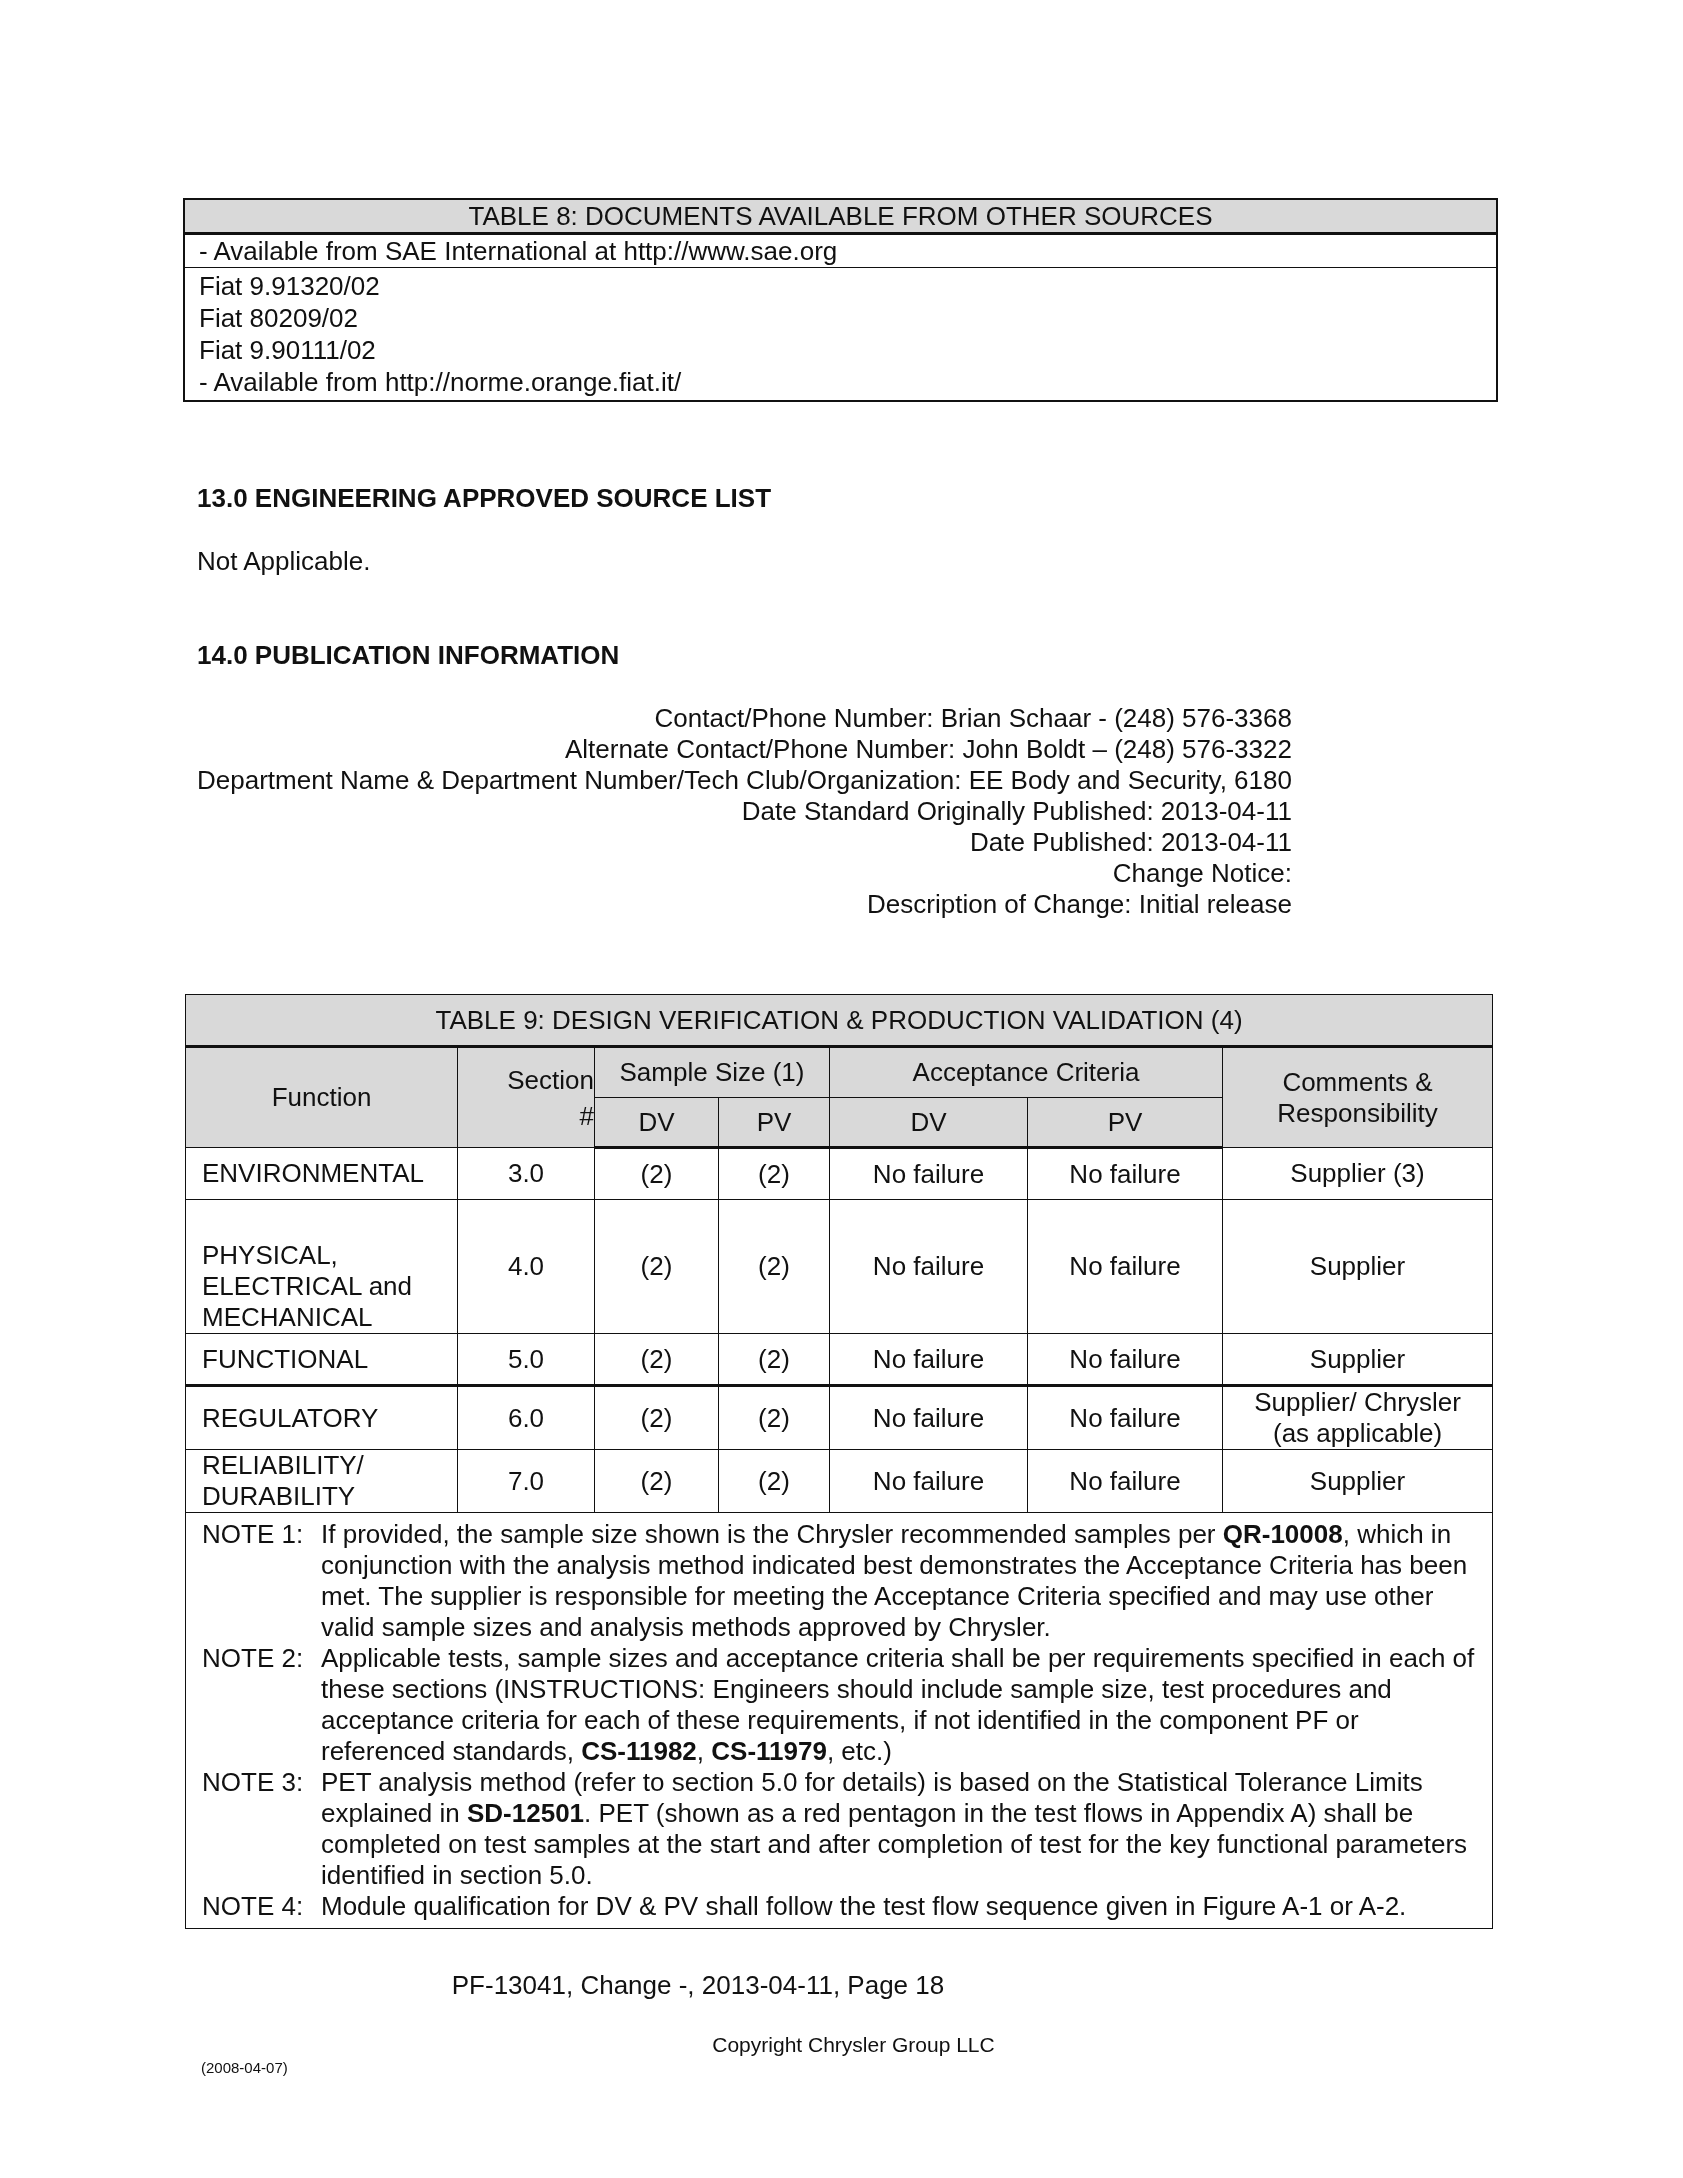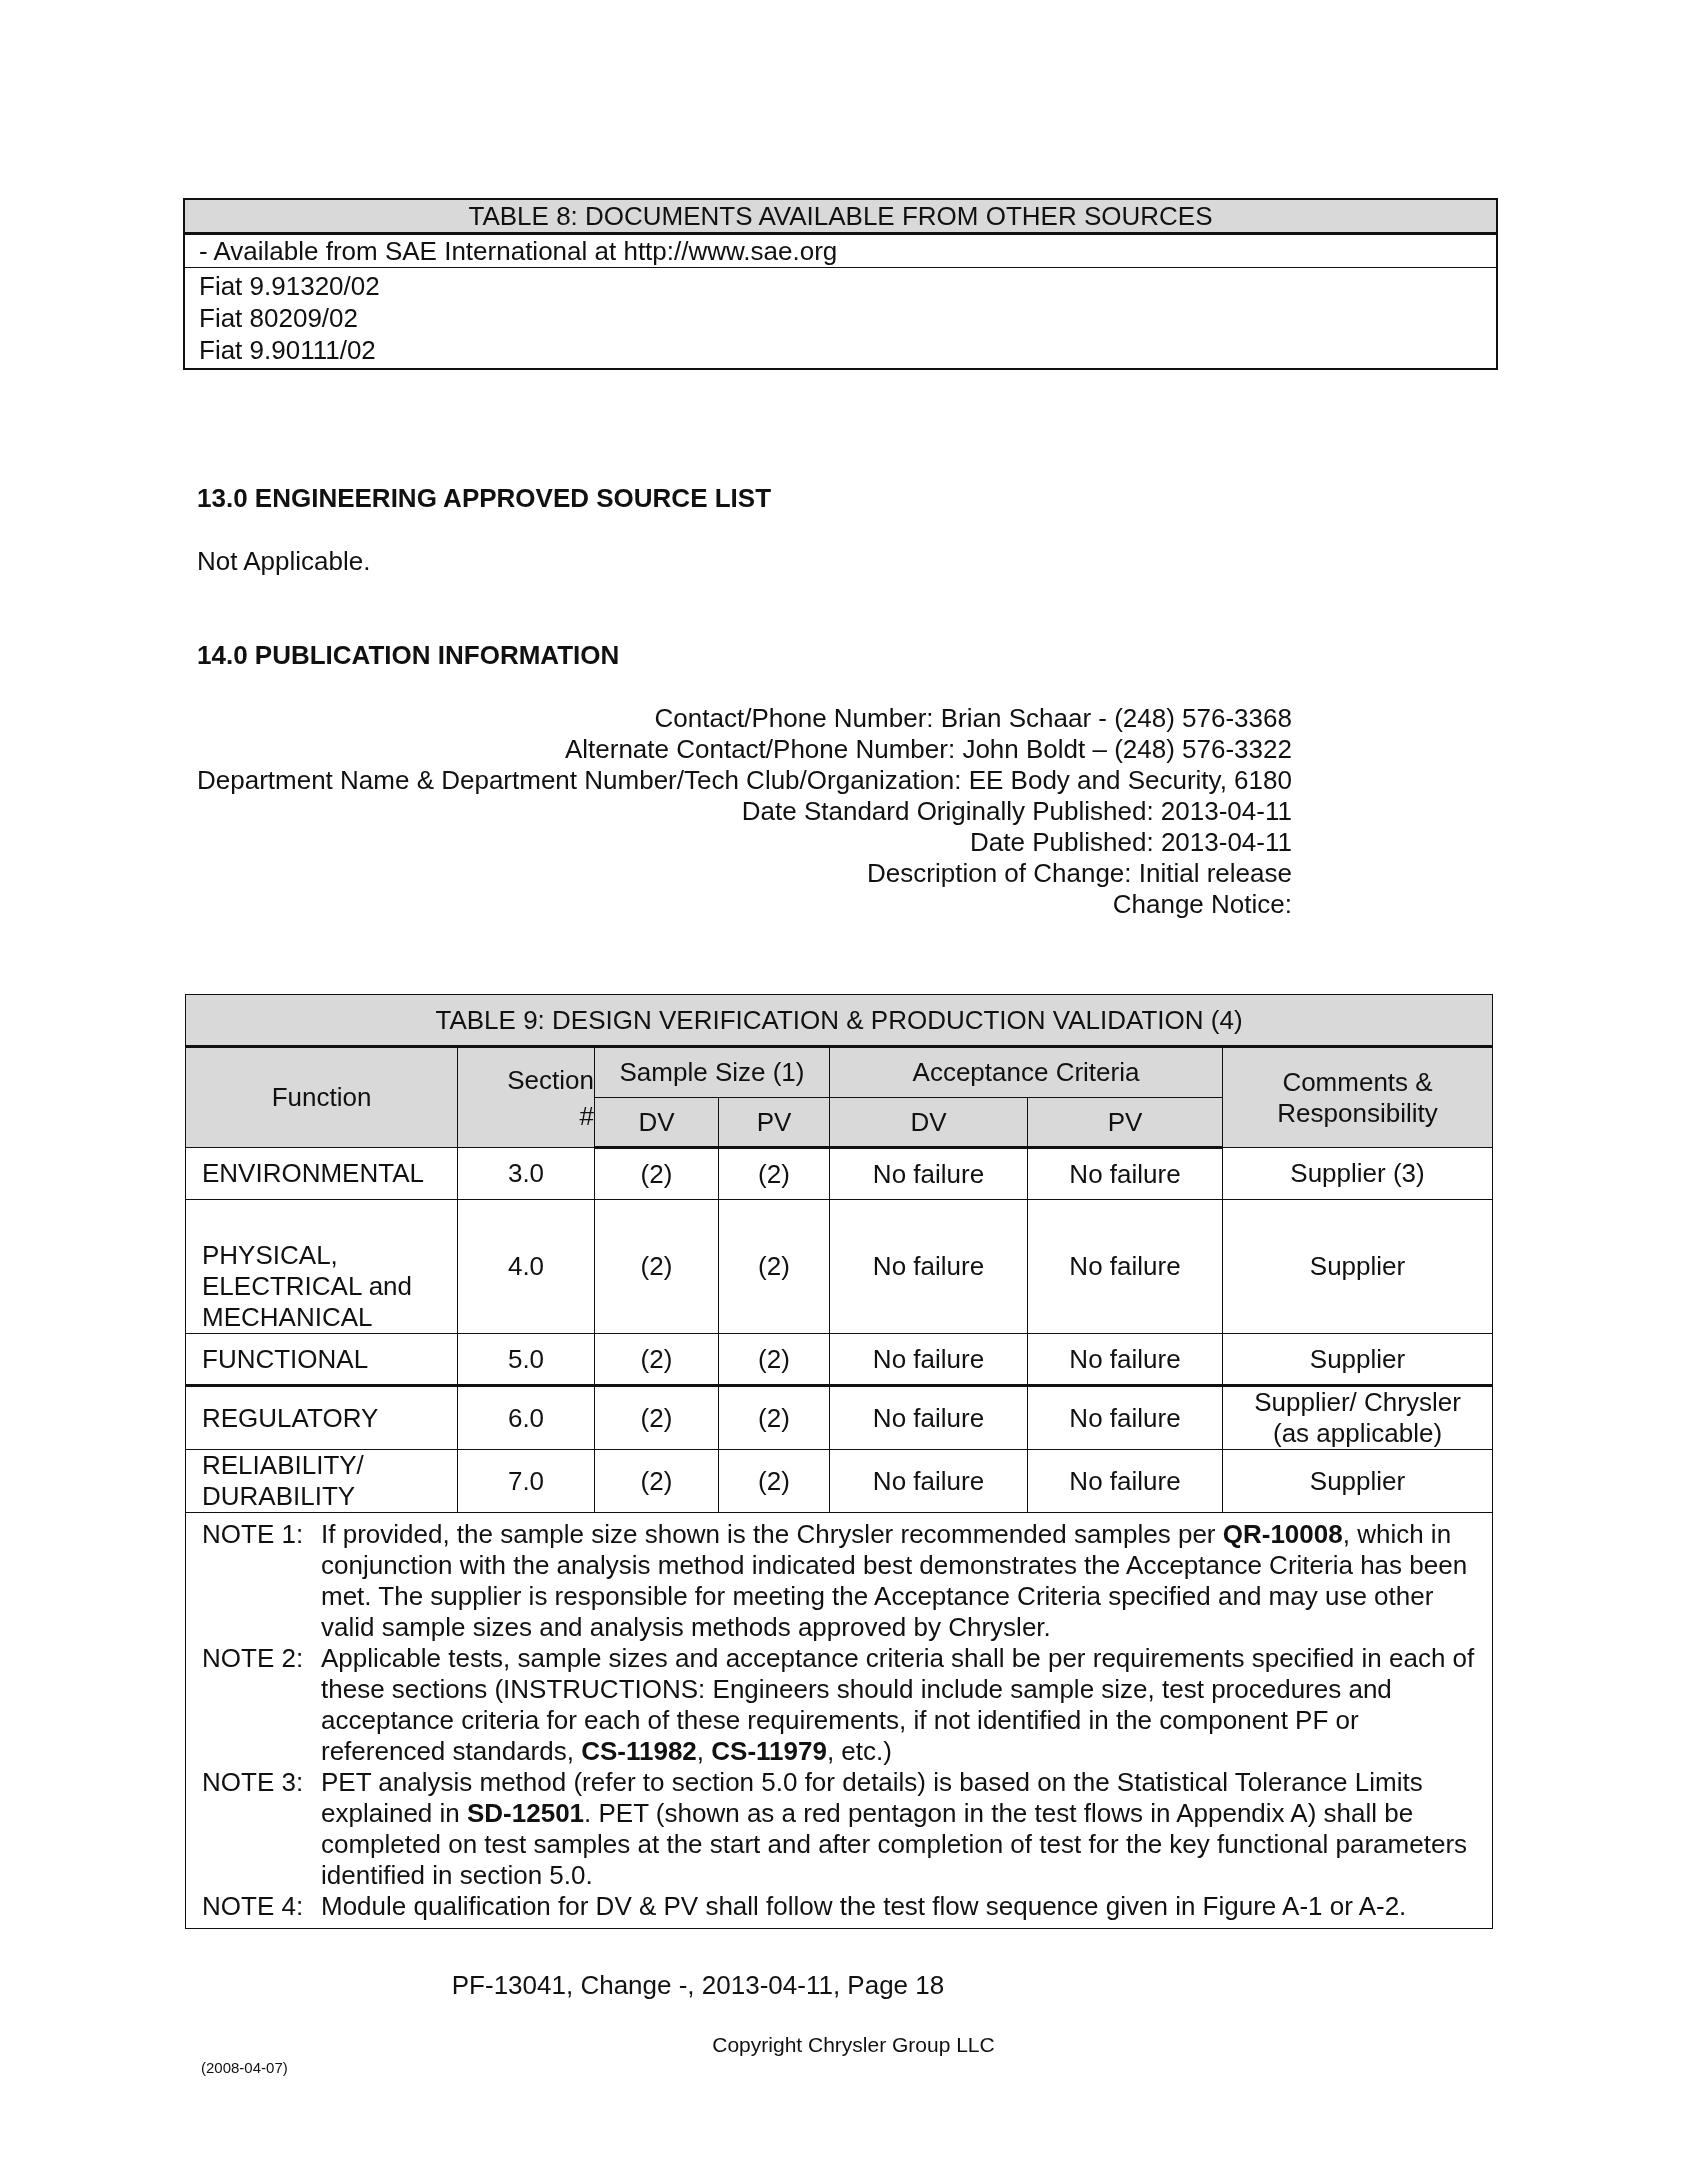--- a/index.html
+++ b/index.html
@@ -37,35 +37,36 @@
 </head>
 <body>
 
 <div class="t8">
   <div class="hdr">TABLE 8:  DOCUMENTS AVAILABLE FROM OTHER SOURCES</div>
   <div class="src">-  Available from SAE International at http://www.sae.org</div>
   <div class="body">
     <div>Fiat 9.91320/02</div>
     <div>Fiat 80209/02</div>
     <div>Fiat 9.90111/02</div>
+    <div>-  Available from http://norme.orange.fiat.it/</div>
   </div>
 </div>
 
 <div class="h" style="top:483px;">13.0  ENGINEERING APPROVED SOURCE LIST</div>
 <div class="p" style="top:546px;">Not Applicable.</div>
 
 <div class="h" style="top:640px;">14.0  PUBLICATION INFORMATION</div>
 <div class="pub">
   <div>Contact/Phone Number:  Brian Schaar - (248) 576-3368</div>
   <div>Alternate Contact/Phone Number:  John Boldt – (248) 576-3322</div>
   <div>Department Name &amp; Department Number/Tech Club/Organization:  EE Body and Security, 6180</div>
   <div>Date Standard Originally Published:  2013-04-11</div>
   <div>Date Published:  2013-04-11</div>
+  <div>Change Notice:</div>
   <div>Description of Change:  Initial release</div>
-  <div>Change Notice:</div>
 </div>
 
 <table class="t9">
   <colgroup>
     <col style="width:272px">
       <col style="width:137px">
       <col style="width:124px">
       <col style="width:111px">
     <col style="width:198px">
       <col style="width:195px">

